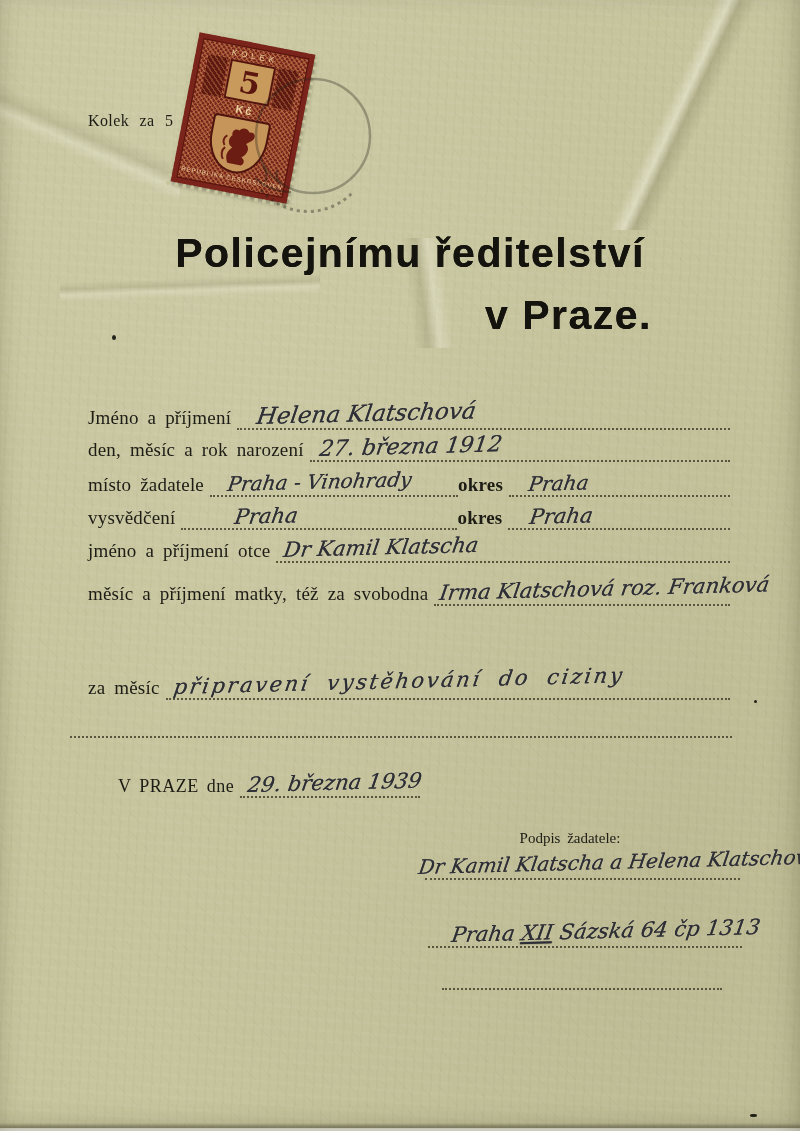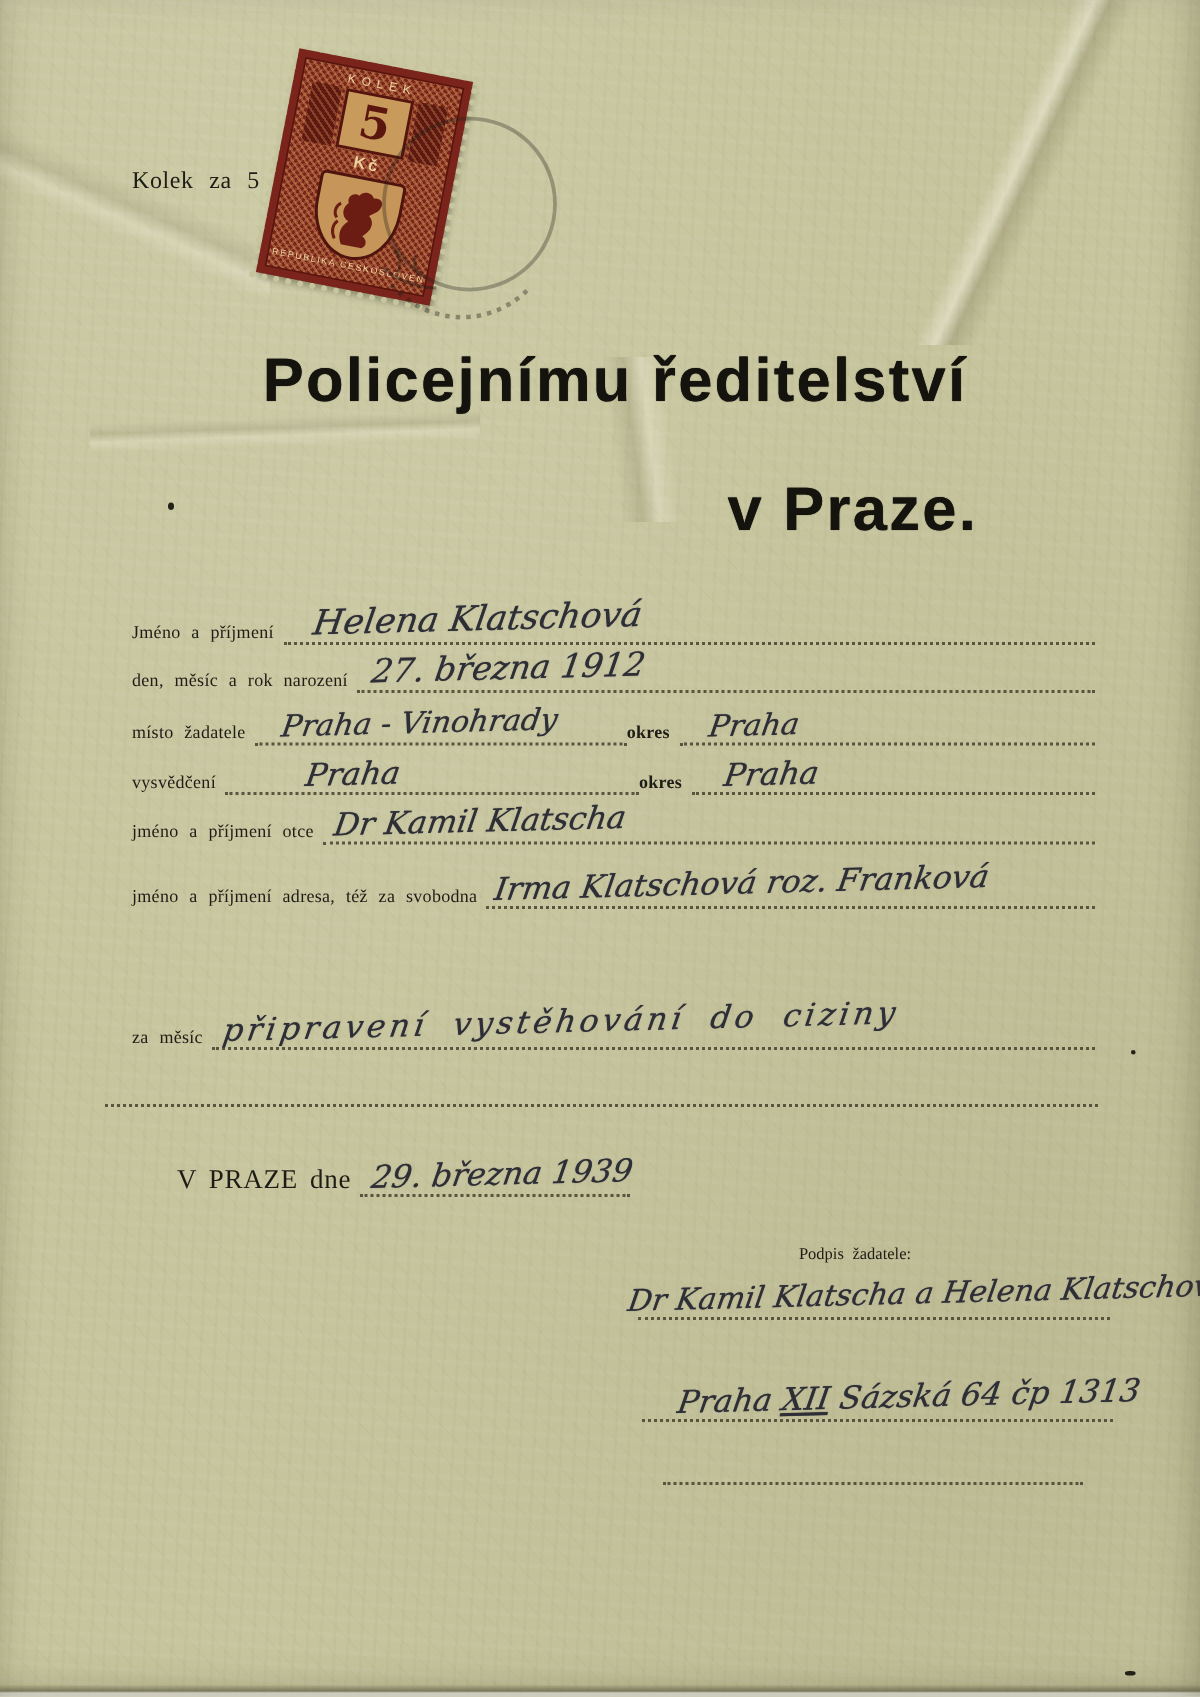--- a/index.html
+++ b/index.html
@@ -63,43 +63,43 @@
 
   .postmark{position:absolute;left:233px;top:70px;width:160px;height:160px;opacity:.85;}
 
   
   .title1{position:absolute;left:0;top:230px;width:100%;text-align:center;
     transform:translateX(10px);
     font-family:"Liberation Sans","DejaVu Sans",sans-serif;font-weight:700;
     font-size:41px;letter-spacing:1.5px;color:#14130e;text-shadow:0 0 .6px #14130e;}
   .title2{position:absolute;right:148px;top:292px;
     font-family:"Liberation Sans","DejaVu Sans",sans-serif;font-weight:700;
-    font-size:41px;letter-spacing:1.5px;color:#14130e;text-shadow:0 0 .6px #14130e;margin-top:24px;}
+    font-size:41px;letter-spacing:1.5px;color:#14130e;text-shadow:0 0 .6px #14130e;}
   .ink-dot{position:absolute;background:#23221a;border-radius:50%;}
 
   
   .row{position:absolute;left:88px;width:642px;height:28px;display:flex;align-items:flex-end;}
-  .label{font-size:12px;word-spacing:4px;letter-spacing:.2px;color:#1d1c15;
+  .label{font-size:19px;word-spacing:4px;letter-spacing:.2px;color:#1d1c15;
     white-space:nowrap;padding-bottom:1px;}
   .dotline{flex:1;border-bottom:2px dotted rgba(68,66,46,.85);position:relative;height:100%;margin-left:6px;}
   .dotline.fixed{flex:0 0 auto;}
   .label.mid{margin-left:0;font-weight:bold;}
   .hand{position:absolute;bottom:-1px;white-space:nowrap;
     font-family:"DejaVu Serif",serif;font-style:italic;color:#2e2e37;
     transform:skewX(-10deg) rotate(-1.5deg);transform-origin:left bottom;
     text-shadow:0 0 .6px rgba(46,46,55,.8);}
 
   .request-line{position:absolute;left:0;top:622px;width:100%;text-align:center;
     font-family:"Liberation Sans","DejaVu Sans",sans-serif;font-weight:700;
     font-size:19px;letter-spacing:1px;word-spacing:7px;color:#16150f;text-shadow:0 0 .5px #16150f;}
 
   .rule{position:absolute;border-bottom:2px dotted rgba(68,66,46,.85);height:12px;}
 
   .pd-label{font-size:18px;letter-spacing:.5px;word-spacing:3px;color:#1d1c15;white-space:nowrap;padding-bottom:1px;}
-  .center-label{position:absolute;text-align:center;font-size:11px;word-spacing:3px;color:#1d1c15;}
+  .center-label{position:absolute;text-align:center;font-size:15px;word-spacing:3px;color:#1d1c15;}
   .roman-underline{text-decoration:underline;}
 </style>
 </head>
 <body>
 
 <div class="paper">
 
   <div class="crease c1"></div>
   <div class="crease c2"></div>
   <div class="crease c3"></div>
@@ -174,21 +174,21 @@
   </div>
 
   <div class="row" style="top:535px">
     <span class="label">jméno a příjmení otce</span>
     <span class="dotline">
       <span class="hand" style="left:6px;font-size:21px">Dr Kamil Klatscha</span>
     </span>
   </div>
 
   <div class="row" style="top:578px">
-    <span class="label">jméno a příjmení adresa, též za svobodna</span>
+    <span class="label">měsíc a příjmení matky, též za svobodna</span>
     <span class="dotline">
       <span class="hand" style="left:4px;font-size:21px">Irma Klatschová roz. Franková</span>
     </span>
   </div>
 
 
   <div class="row" style="top:672px">
     <span class="label">za měsíc</span>
     <span class="dotline">
       <span class="hand" style="left:6px;font-size:21px;letter-spacing:2.5px;word-spacing:8px">připravení vystěhování do ciziny</span>

